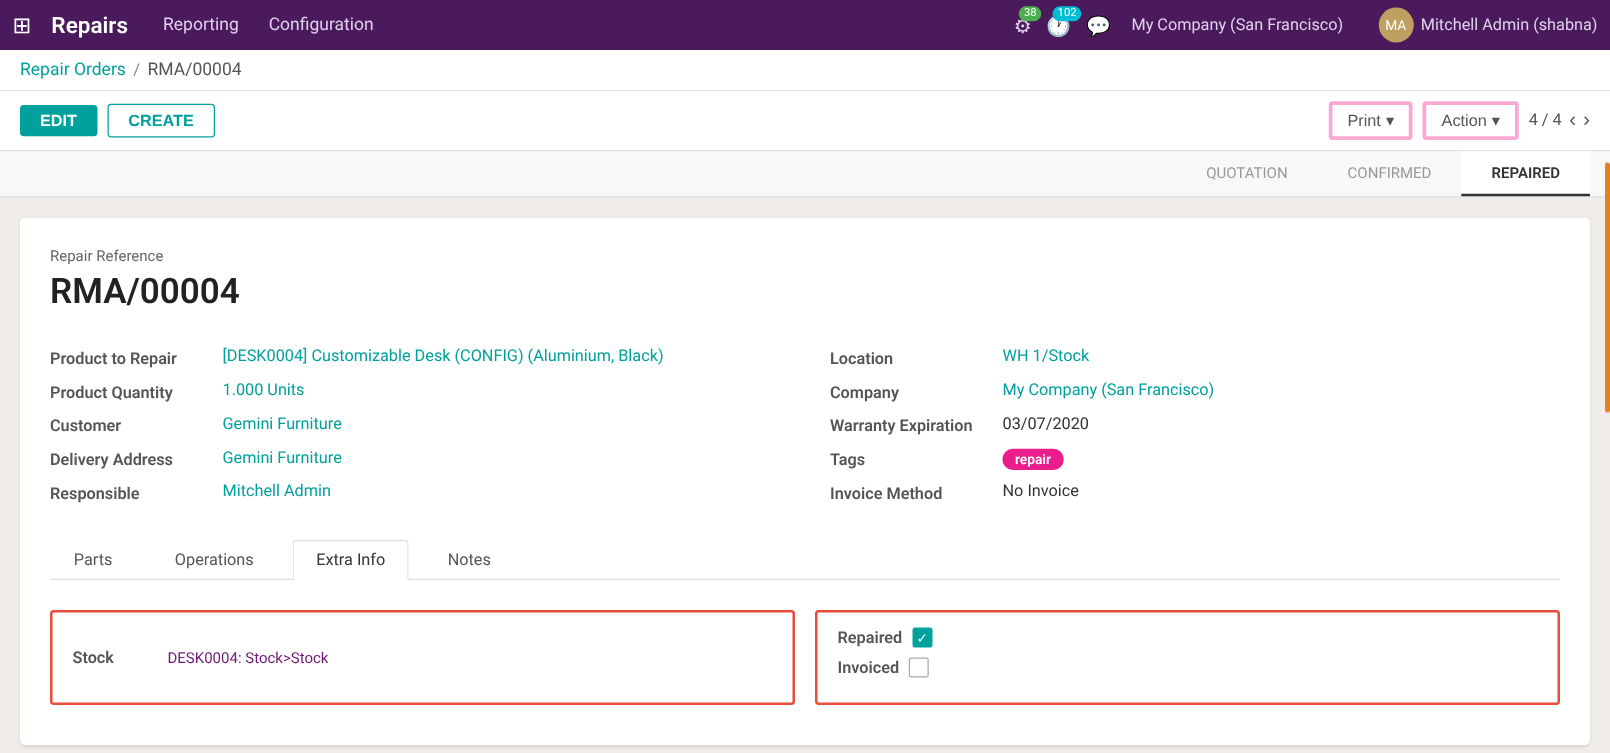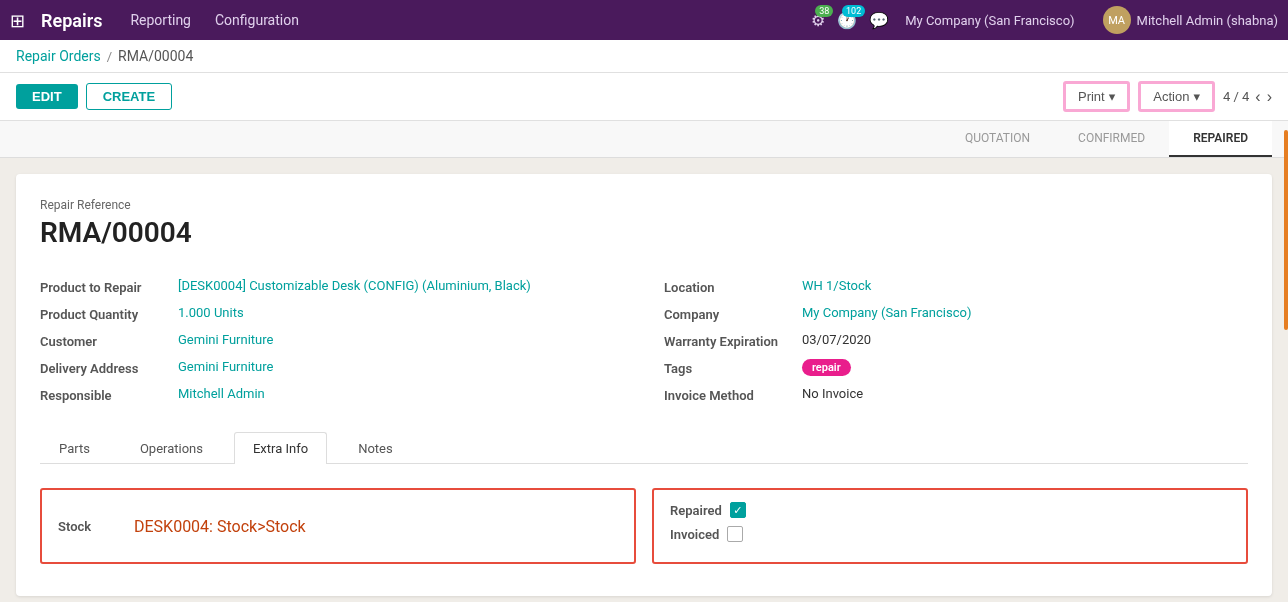--- a/index.html
+++ b/index.html
@@ -199,21 +199,21 @@
       display: flex;
       align-items: center;
       gap: 16px;
     }
     .info-box-label {
       color: #555;
       font-weight: 600;
       font-size: 13px;
       min-width: 60px;
     }
-    .info-box-value { color: #c2410c; font-size: 16px; }
+    .info-box-value { color: #701a75; font-size: 12px; }
 
     .checkbox-row {
       display: flex;
       align-items: center;
       gap: 8px;
       margin-bottom: 8px;
     }
     .checkbox-label { font-size: 13px; color: #555; font-weight: 600; }
     .cb-checked {
       width: 16px; height: 16px;

